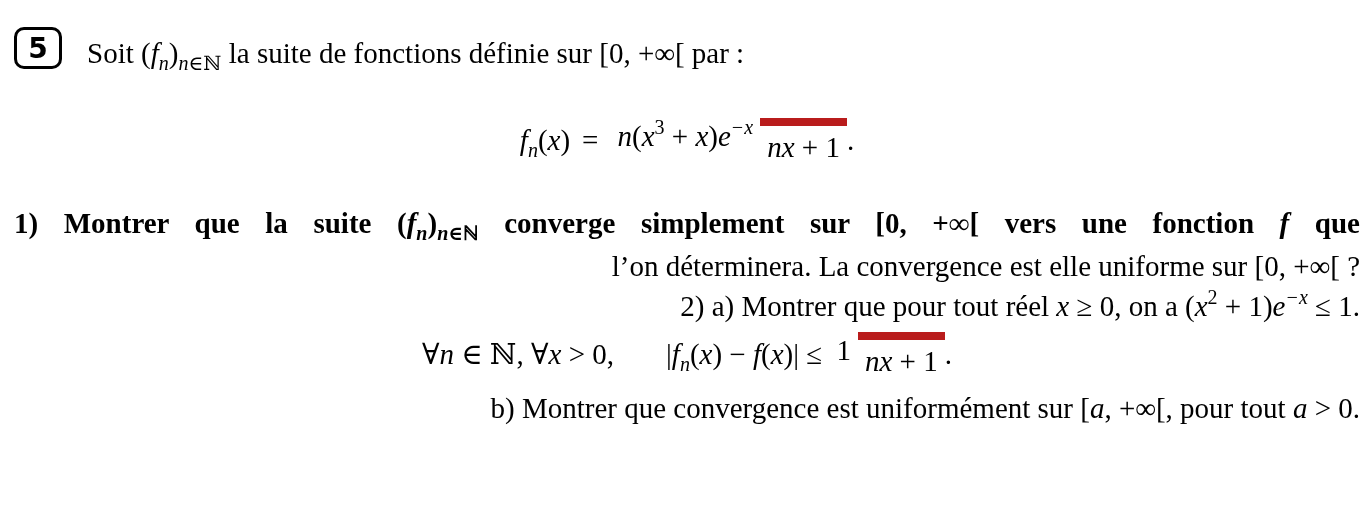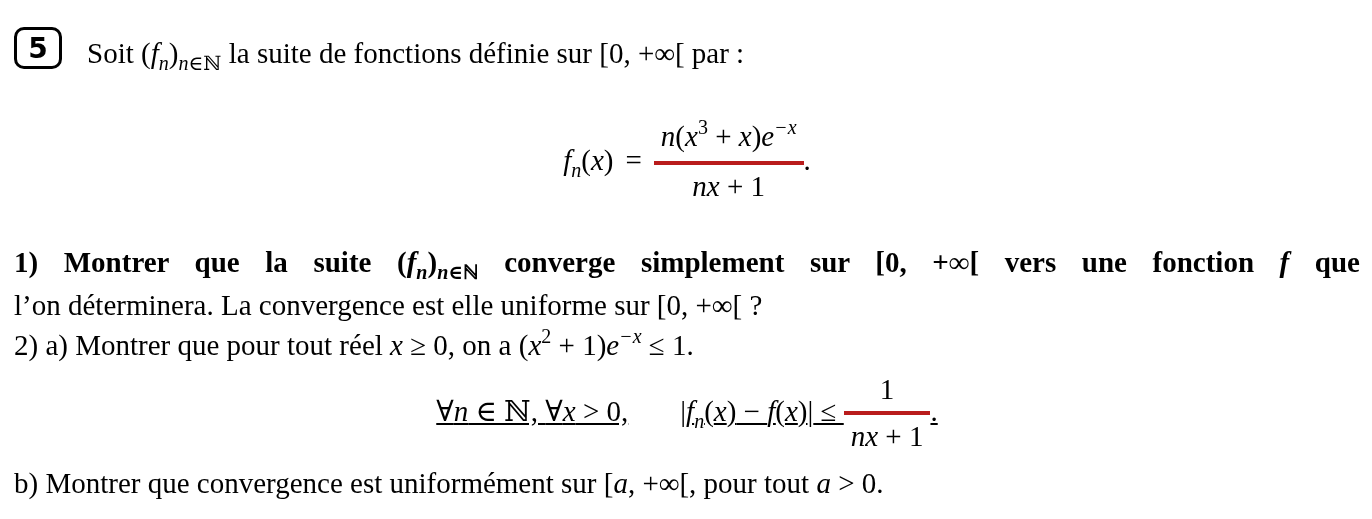--- a/index.html
+++ b/index.html
@@ -11,27 +11,27 @@
          border-radius:10px;display:flex;align-items:center;justify-content:center;
          font-family:"DejaVu Sans","Liberation Sans",sans-serif;font-weight:bold;
          font-size:28px;padding:0 10px;}
   .htext{line-height:40px;margin-top:13px;}
   .it{font-style:italic;}
   .rm{font-style:normal;}
   .sup{font-size:20px;position:relative;top:-12px;}
   .sub{font-size:20px;position:relative;top:7px;}
   .display{text-align:center;}
   .display-1{margin:44px 0 36px;}
-  .display-2{margin:5px 0 7px;text-decoration:underline;}
-  .frac{display:inline-flex;flex-direction:column;vertical-align:middle;
+  .display-2{margin:5px 0 7px;}
+  .frac{display:inline-flex;flex-direction:row;vertical-align:middle;
         text-align:center;position:relative;top:-2px;}
   .frac .num{padding:0 7px 4px;line-height:36px;}
-  .frac .den{border-top:4px solid #b91c1c;padding:3px 7px 0;line-height:36px;}
+  .frac .den{border-top:8px solid #b91c1c;padding:3px 7px 0;line-height:36px;}
   .eq{margin:0 12px;}
-  .line{line-height:40px;}
+  .line{line-height:40px;text-align:right;}
   .justify{text-align:justify;text-align-last:justify;font-weight:bold;}
   .quad{display:inline-block;width:52px;}
 </style>
 </head>
 <body>
 
 <div class="page">
 
   <div class="heading-row">
     <span class="exnum">

